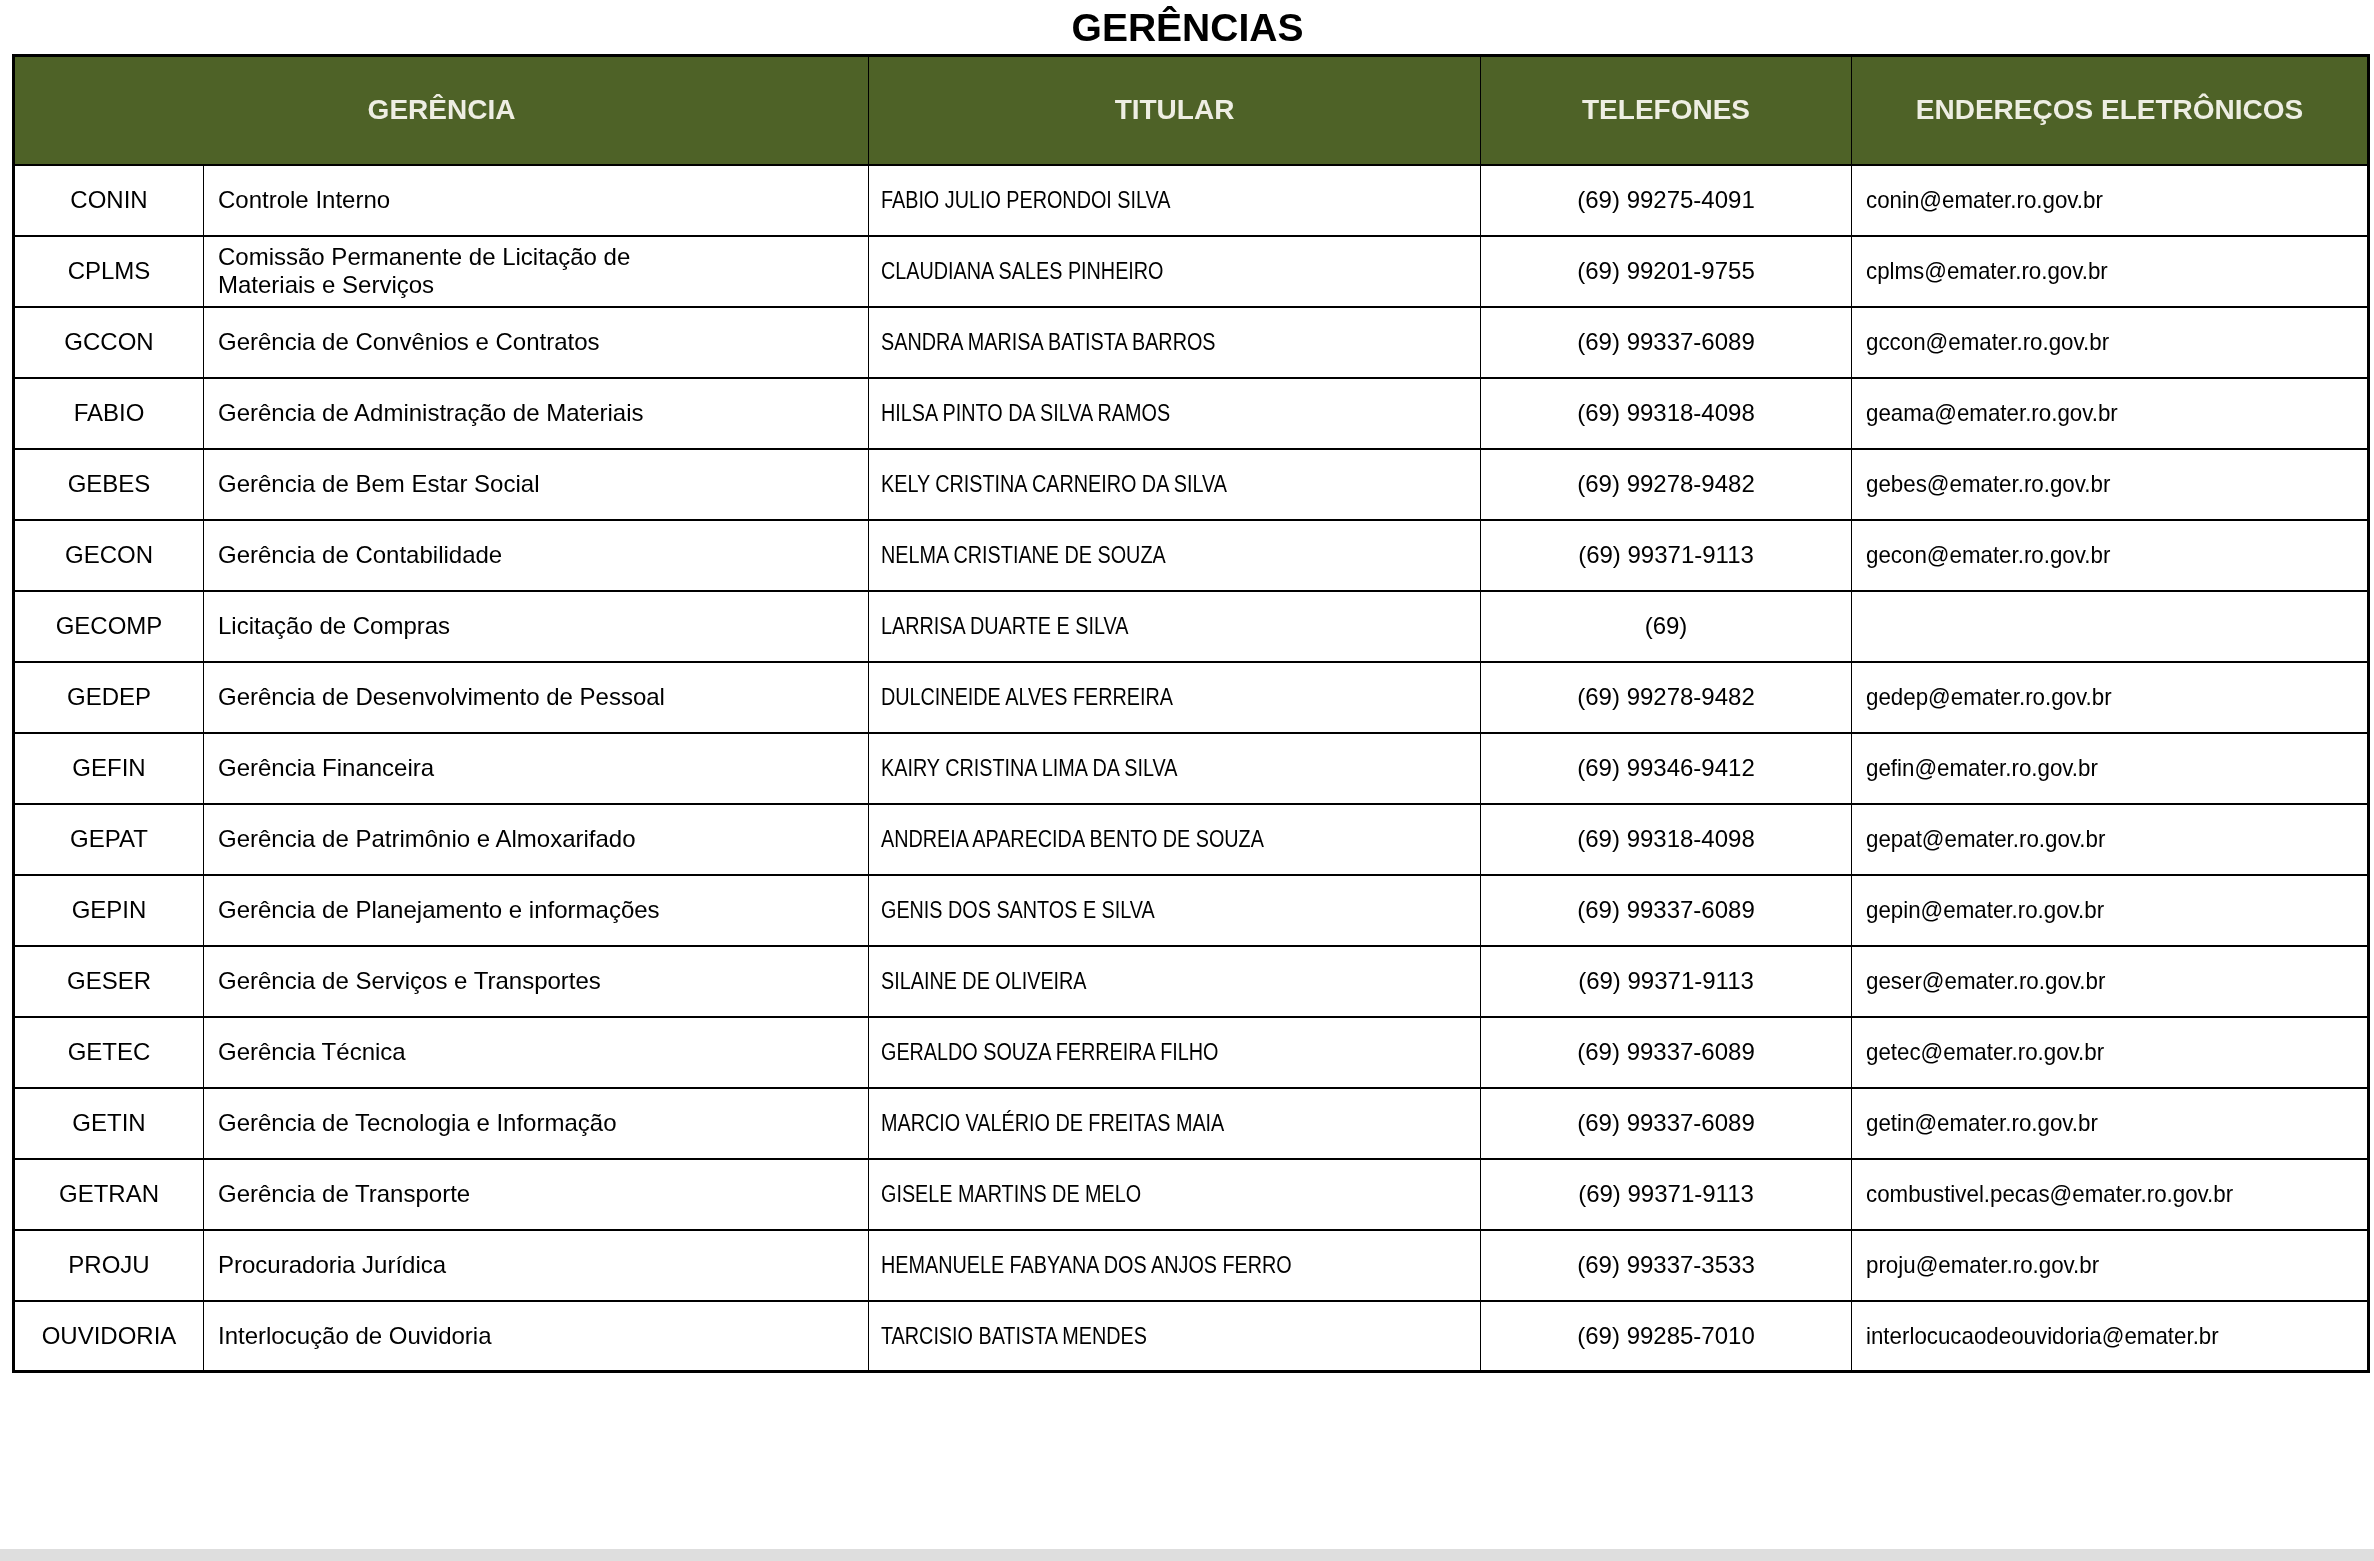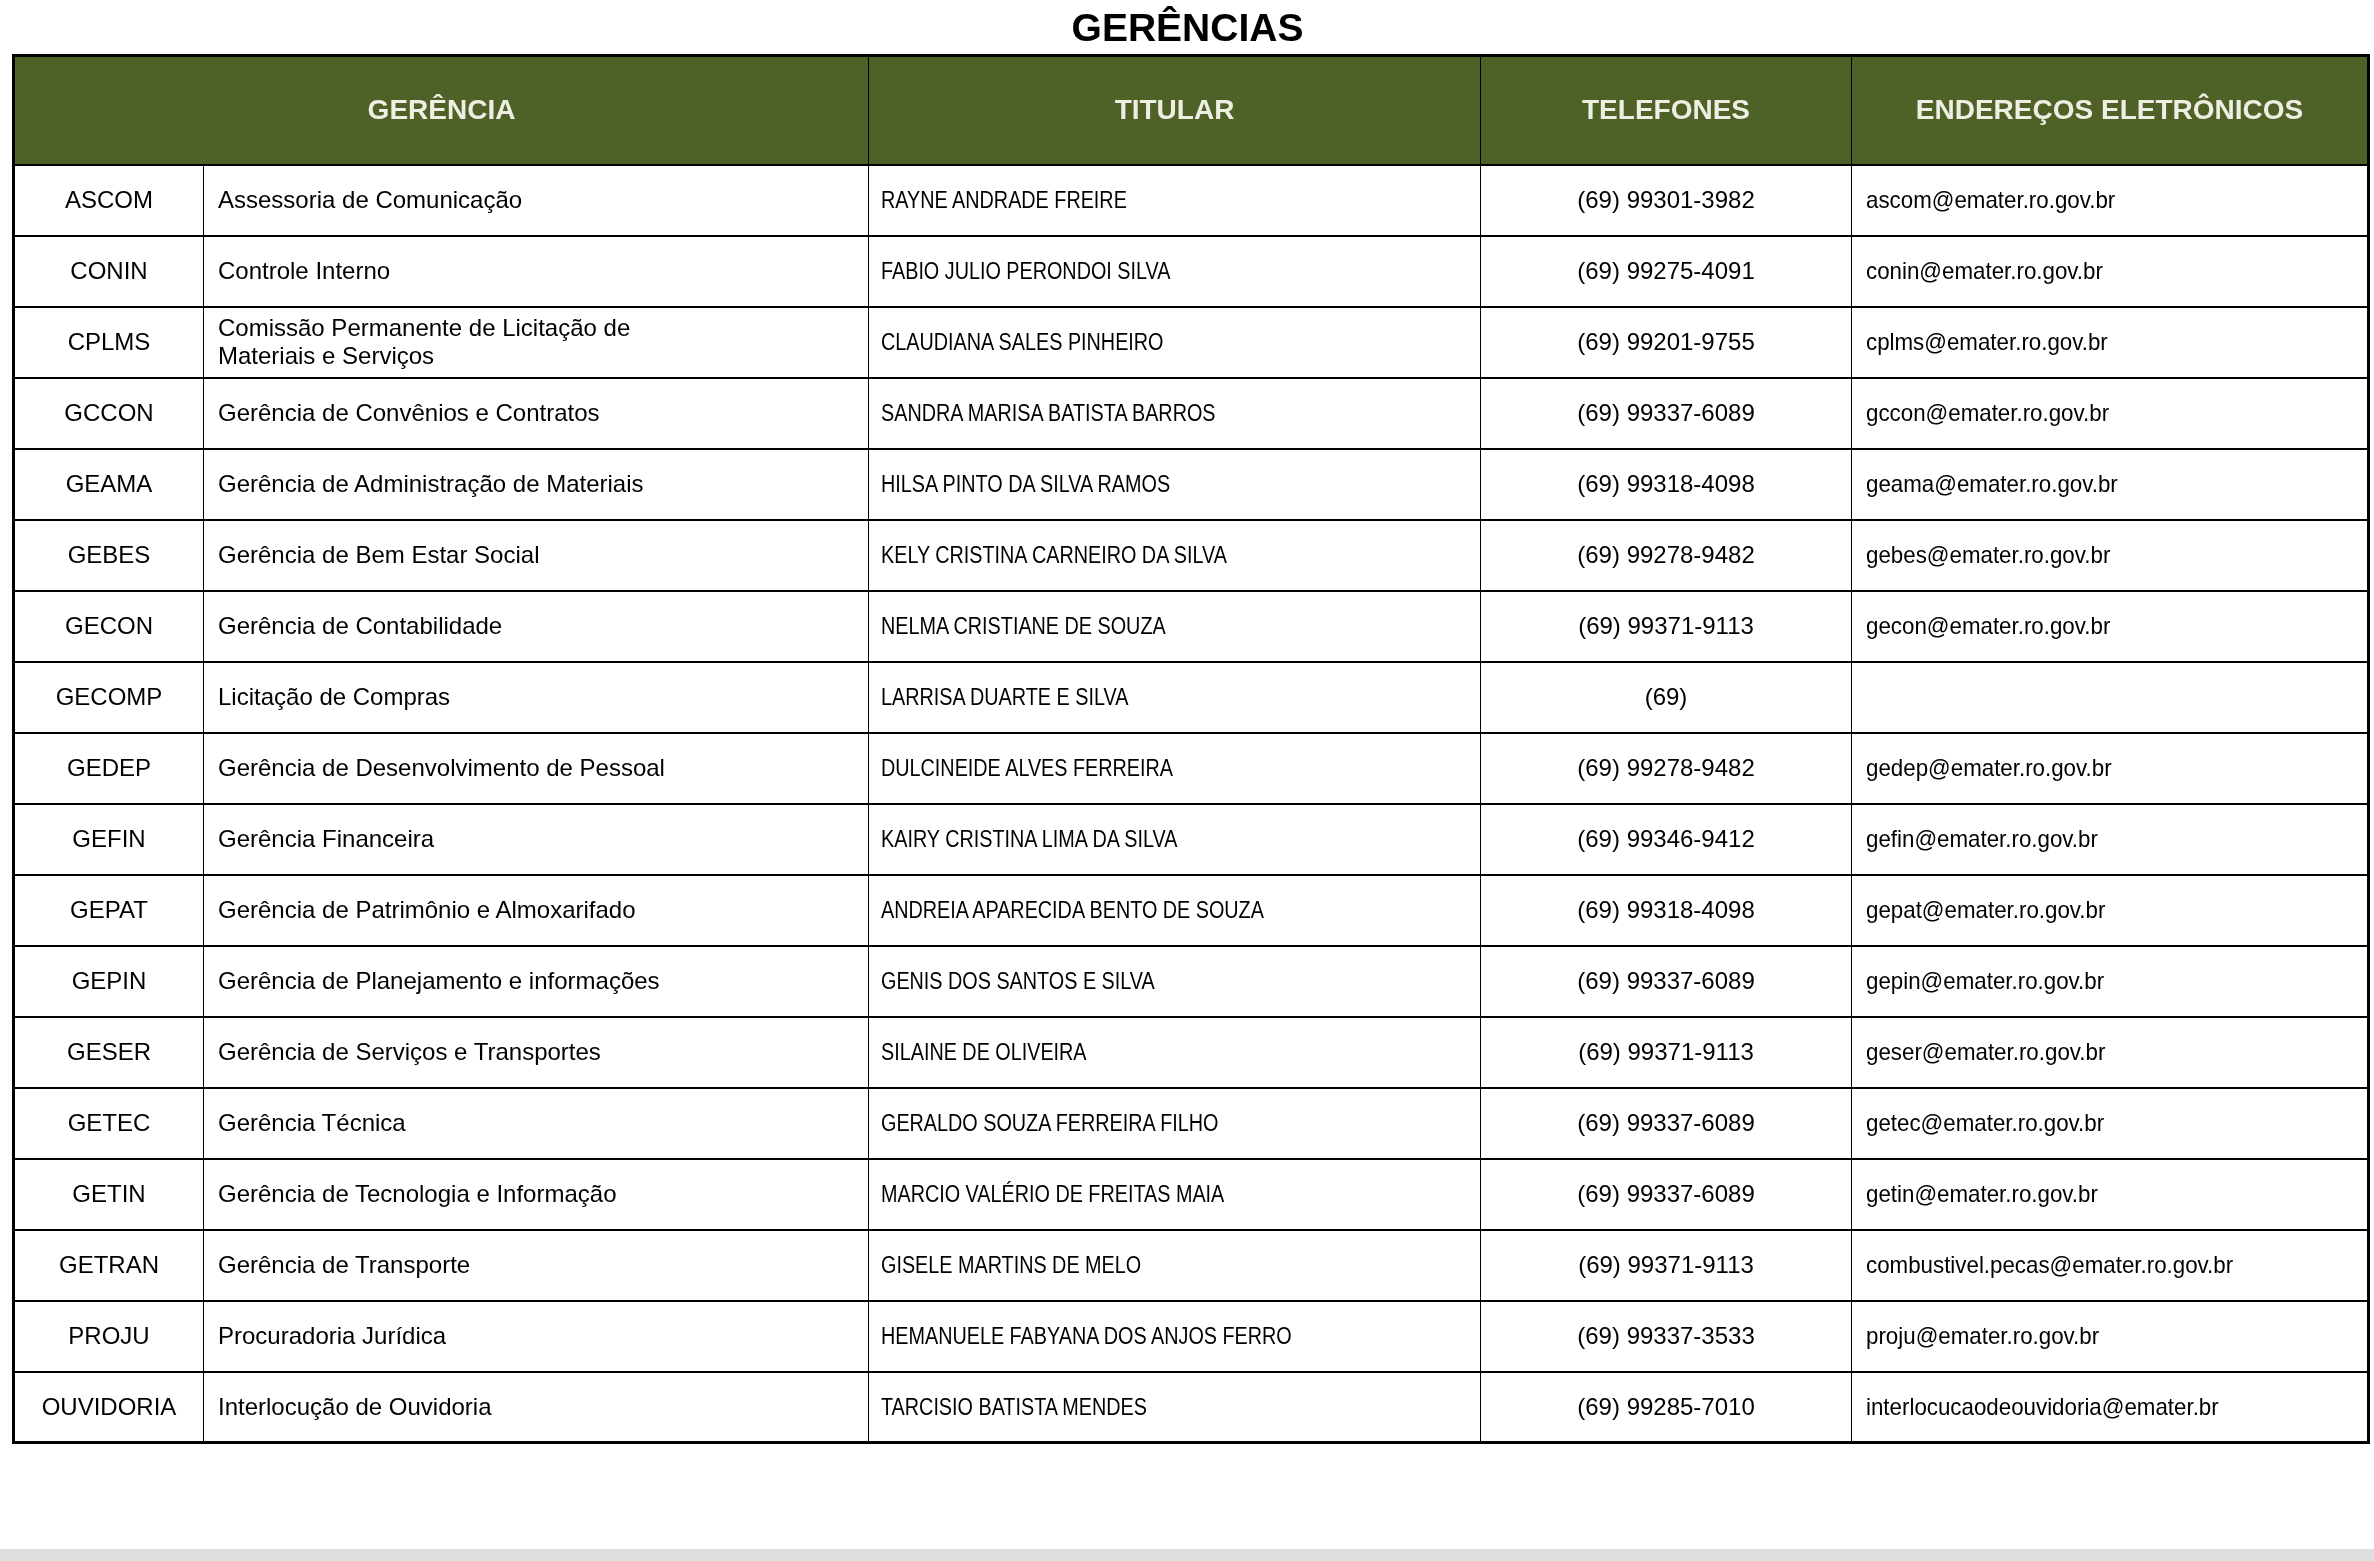--- a/index.html
+++ b/index.html
@@ -107,27 +107,20 @@
   </colgroup>
   <thead>
     <tr>
       <th colspan="2">GERÊNCIA</th>
       <th>TITULAR</th>
       <th>TELEFONES</th>
       <th>ENDEREÇOS ELETRÔNICOS</th>
     </tr>
   </thead>
   <tbody id="table-body">
-  <tr>
-    <td class="c-acr"><span>ASCOM</span></td>
-    <td class="c-name"><span>Assessoria de Comunicação</span></td>
-    <td class="c-tit"><span class="cond">RAYNE ANDRADE FREIRE</span></td>
-    <td class="c-tel"><span>(69) 99301-3982</span></td>
-    <td class="c-mail"><span class="cond92">ascom@emater.ro.gov.br</span></td>
-  </tr>
 
   <tr>
     <td class="c-acr"><span>CONIN</span></td>
     <td class="c-name"><span>Controle Interno</span></td>
     <td class="c-tit"><span class="cond">FABIO JULIO PERONDOI SILVA</span></td>
     <td class="c-tel"><span>(69) 99275-4091</span></td>
     <td class="c-mail"><span class="cond92">conin@emater.ro.gov.br</span></td>
   </tr>
 
   <tr>
@@ -141,21 +134,21 @@
 
   <tr>
     <td class="c-acr"><span>GCCON</span></td>
     <td class="c-name"><span>Gerência de Convênios e Contratos</span></td>
     <td class="c-tit"><span class="cond">SANDRA MARISA BATISTA BARROS</span></td>
     <td class="c-tel"><span>(69) 99337-6089</span></td>
     <td class="c-mail"><span class="cond92">gccon@emater.ro.gov.br</span></td>
   </tr>
 
   <tr>
-    <td class="c-acr"><span>GEAMA</span></td>
+    <td class="c-acr"><span>FABIO</span></td>
     <td class="c-name"><span>Gerência de Administração de Materiais</span></td>
     <td class="c-tit"><span class="cond">HILSA PINTO DA SILVA RAMOS</span></td>
     <td class="c-tel"><span>(69) 99318-4098</span></td>
     <td class="c-mail"><span class="cond92">geama@emater.ro.gov.br</span></td>
   </tr>
 
 
   <tr>
     <td class="c-acr"><span>GEBES</span></td>
     <td class="c-name"><span>Gerência de Bem Estar Social</span></td>

